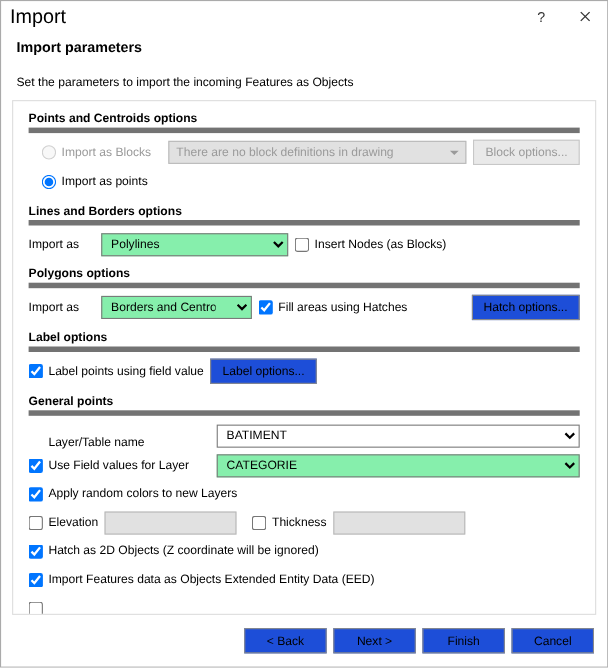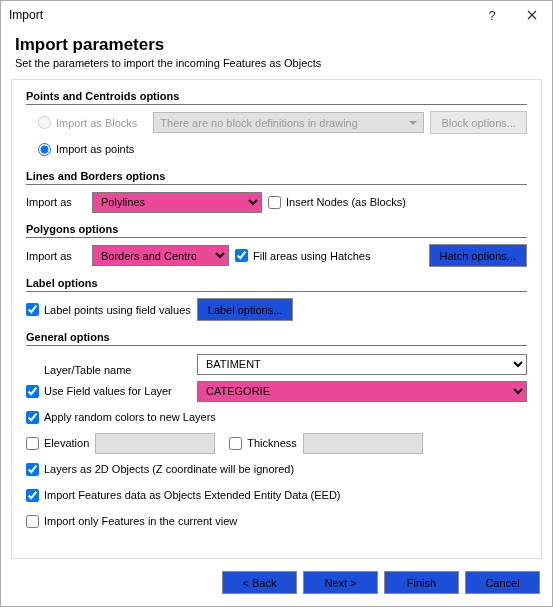--- a/index.html
+++ b/index.html
@@ -1,32 +1,32 @@
 <!DOCTYPE html>
 <html><head>
 <meta charset="utf-8">
 <style>
 * { box-sizing: border-box; font-family: "Segoe UI", Tahoma, sans-serif; font-size: 11px; }
 body { margin: 0; background: #fff; color: #000; }
 .window { width: 553px; height: 607px; border: 1px solid #aaa; background: #fff; display: flex; flex-direction: column; }
 .titlebar { display: flex; align-items: center; height: 28px; padding: 0 0 0 8px; }
-.titlebar .title { flex: 1; font-size: 12px; }
+.titlebar .title { flex: 1; font-size: 18px; }
 .titlebar .tb-btn { width: 40px; height: 28px; display: flex; align-items: center; justify-content: center; font-size: 13px; color: #333; }
 .header { padding: 6px 14px 10px 14px; }
-.header .h1 { font-weight: bold; font-size: 17px; margin-bottom: 2px; }
+.header .h1 { font-weight: bold; font-size: 13px; margin-bottom: 19px; }
 .header .h2 { font-size: 11px; color: #000; }
 .content { flex: 1; margin: 0 10px; border: 1px solid #ddd; padding: 10px 14px 6px 14px; overflow: hidden; }
 .group { margin-bottom: 10px; }
-.group-title { font-weight: bold; font-size: 11px; padding-bottom: 2px; border-bottom: 1px solid #737373; margin-bottom: 6px; }
+.group-title { font-weight: bold; font-size: 11px; padding-bottom: 2px; border-bottom: 5px solid #737373; margin-bottom: 6px; }
 .row { display: flex; align-items: center; gap: 6px; margin: 4px 0; min-height: 22px; }
 .indent { padding-left: 12px; }
 label.inline { display: flex; align-items: center; gap: 5px; }
 input[type=radio], input[type=checkbox] { margin: 0; width: 13px; height: 13px; }
 .disabled { color: #9a9a9a; }
-select, input[type=text] { height: 21px; border: 1px solid #7a7a7a; background: #ec4899; padding: 0 4px; font-size: 11px; }
+select, input[type=text] { height: 21px; border: 1px solid #7a7a7a; background: #86efac; padding: 0 4px; font-size: 11px; }
 select { padding-right: 16px; }
 .btn { height: 23px; border: 1px solid #8a8a8a; background: #1d4ed8; padding: 0 10px; font-size: 11px; display: inline-flex; align-items: center; justify-content: center; cursor: default; }
 .btn.disabled { color: #9a9a9a; border-color: #c7c7c7; background: #e9e9e9; }
 .footer { display: flex; justify-content: flex-end; gap: 6px; padding: 12px 12px; }
 .footer .btn { min-width: 75px; }
 .lbl { white-space: nowrap; }
 .combo-disabled { background: #e1e1e1; border: 1px solid #b8b8b8; height: 21px; display: flex; align-items: center; padding: 0 18px 0 6px; color: #9a9a9a; position: relative; }
 .combo-disabled::after { content: ""; position: absolute; right: 6px; top: 50%; margin-top: -2px; border-left: 4px solid transparent; border-right: 4px solid transparent; border-top: 4px solid #9a9a9a; }
 .small-field { background: #e1e1e1; border: 1px solid #b8b8b8; height: 21px; flex: 1; }
 </style>
@@ -99,28 +99,28 @@
         </label>
         <button class="btn" style="min-width:96px; margin-left:auto;">Hatch options...</button>
       </div>
     </div>
 
     <div class="group">
       <div class="group-title">Label options</div>
       <div class="row">
         <label class="inline">
           <input type="checkbox" checked="" style="">
-          <span class="lbl">Label points using field values</span>
+          <span class="lbl">Label points using field value</span>
         </label>
         <button class="btn" style="min-width:96px;">Label options...</button>
       </div>
     </div>
 
     <div class="group">
-      <div class="group-title">General options</div>
+      <div class="group-title">General points</div>
       <div class="row">
         <span class="lbl" style="width:165px; padding-left:18px;margin-top:12px;">Layer/Table name</span>
         <select style="flex:1; background:#fff;">
           <option>BATIMENT</option>
         </select>
       </div>
       <div class="row">
         <label class="inline" style="width:165px;">
           <input type="checkbox" checked="" style="">
           <span class="lbl">Use Field values for Layer</span>
@@ -143,33 +143,32 @@
         <div class="small-field" style="max-width:120px;"></div>
         <label class="inline disabled" style="margin-left:8px;">
           <input type="checkbox" style="">
           <span class="lbl" style="color:#000;">Thickness</span>
         </label>
         <div class="small-field" style="max-width:120px;"></div>
       </div>
       <div class="row">
         <label class="inline">
           <input type="checkbox" checked="" style="">
-          <span class="lbl">Layers as 2D Objects (Z coordinate will be ignored)</span>
+          <span class="lbl">Hatch as 2D Objects (Z coordinate will be ignored)</span>
         </label>
       </div>
       <div class="row">
         <label class="inline">
           <input type="checkbox" checked="" style="">
           <span class="lbl">Import Features data as Objects Extended Entity Data (EED)</span>
         </label>
       </div>
       <div class="row">
         <label class="inline">
           <input type="checkbox" style="">
-          <span class="lbl">Import only Features in the current view</span>
         </label>
       </div>
     </div>
 
   </div>
 
   <div class="footer">
     <button class="btn">&lt; Back</button>
     <button class="btn">Next &gt;</button>
     <button class="btn">Finish</button>

